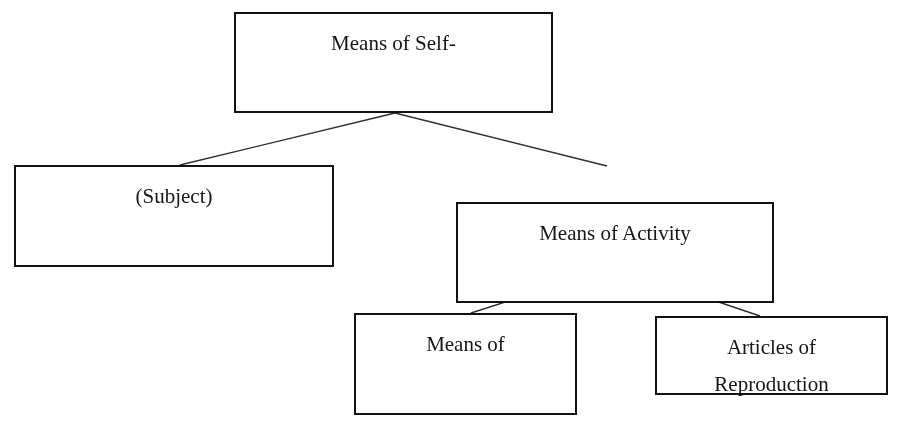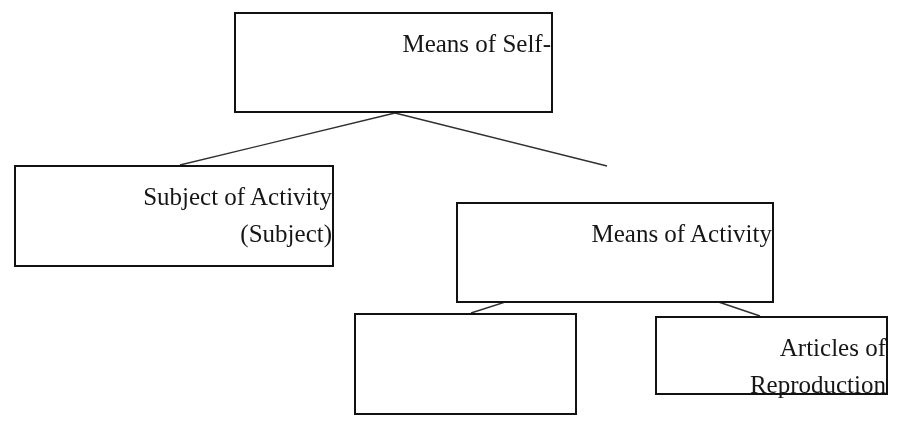--- a/index.html
+++ b/index.html
@@ -20,23 +20,23 @@
     left: 0;
     top: 0;
     width: 900px;
     height: 433px;
   }
   .node {
     position: absolute;
     box-sizing: border-box;
     border: 2px solid #121212;
     background: #ffffff;
-    text-align: right;
+    text-align: center;
     color: #161616;
-    font-size: 25px;
+    font-size: 21px;
     line-height: 37px;
     padding-top: 11px;
   }
   .node .line {
     display: block;
     white-space: nowrap;
   }
   .node-root        { left: 234px; top: 12px;  width: 319px; height: 101px; }
   .node-subject     { left: 14px;  top: 165px; width: 320px; height: 102px; }
   .node-activity    { left: 456px; top: 166px; width: 318px; height: 101px; margin-top: 36px; }
@@ -57,29 +57,29 @@
     <line class="edge" x1="395" y1="113" x2="607" y2="166"></line>
     <line class="edge" x1="615" y1="267" x2="471" y2="313"></line>
     <line class="edge" x1="615" y1="267" x2="760" y2="316"></line>
   </svg>
 
   <div class="node node-root">
     <span class="line">Means of Self-</span>
   </div>
 
   <div class="node node-subject">
-    <span class="line">Subject of Activity</span>
     <span class="line">(Subject)</span>
   </div>
 
   <div class="node node-activity">
     <span class="line">Means of Activity</span>
   </div>
 
   <div class="node node-production">
+    <span class="line">Means of</span>
   </div>
 
   <div class="node node-consumption">
     <span class="line">Articles of</span>
     <span class="line">Reproduction</span>
   </div>
 
 </div>
 
 </body></html>

